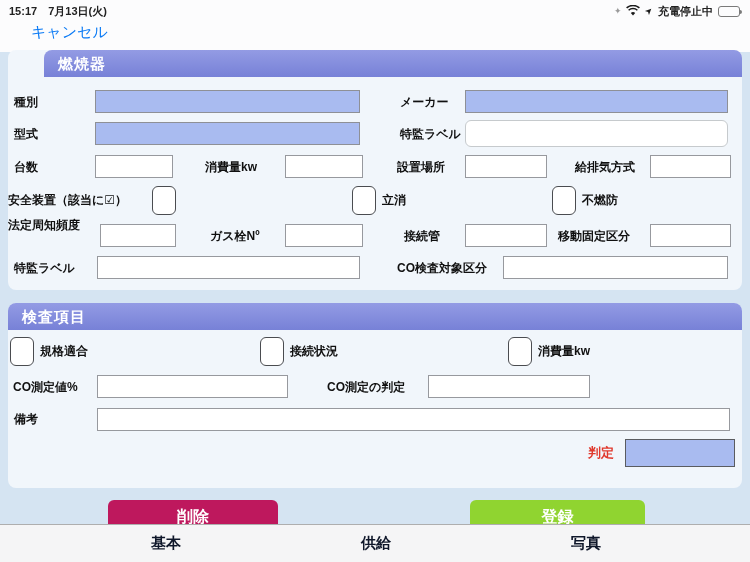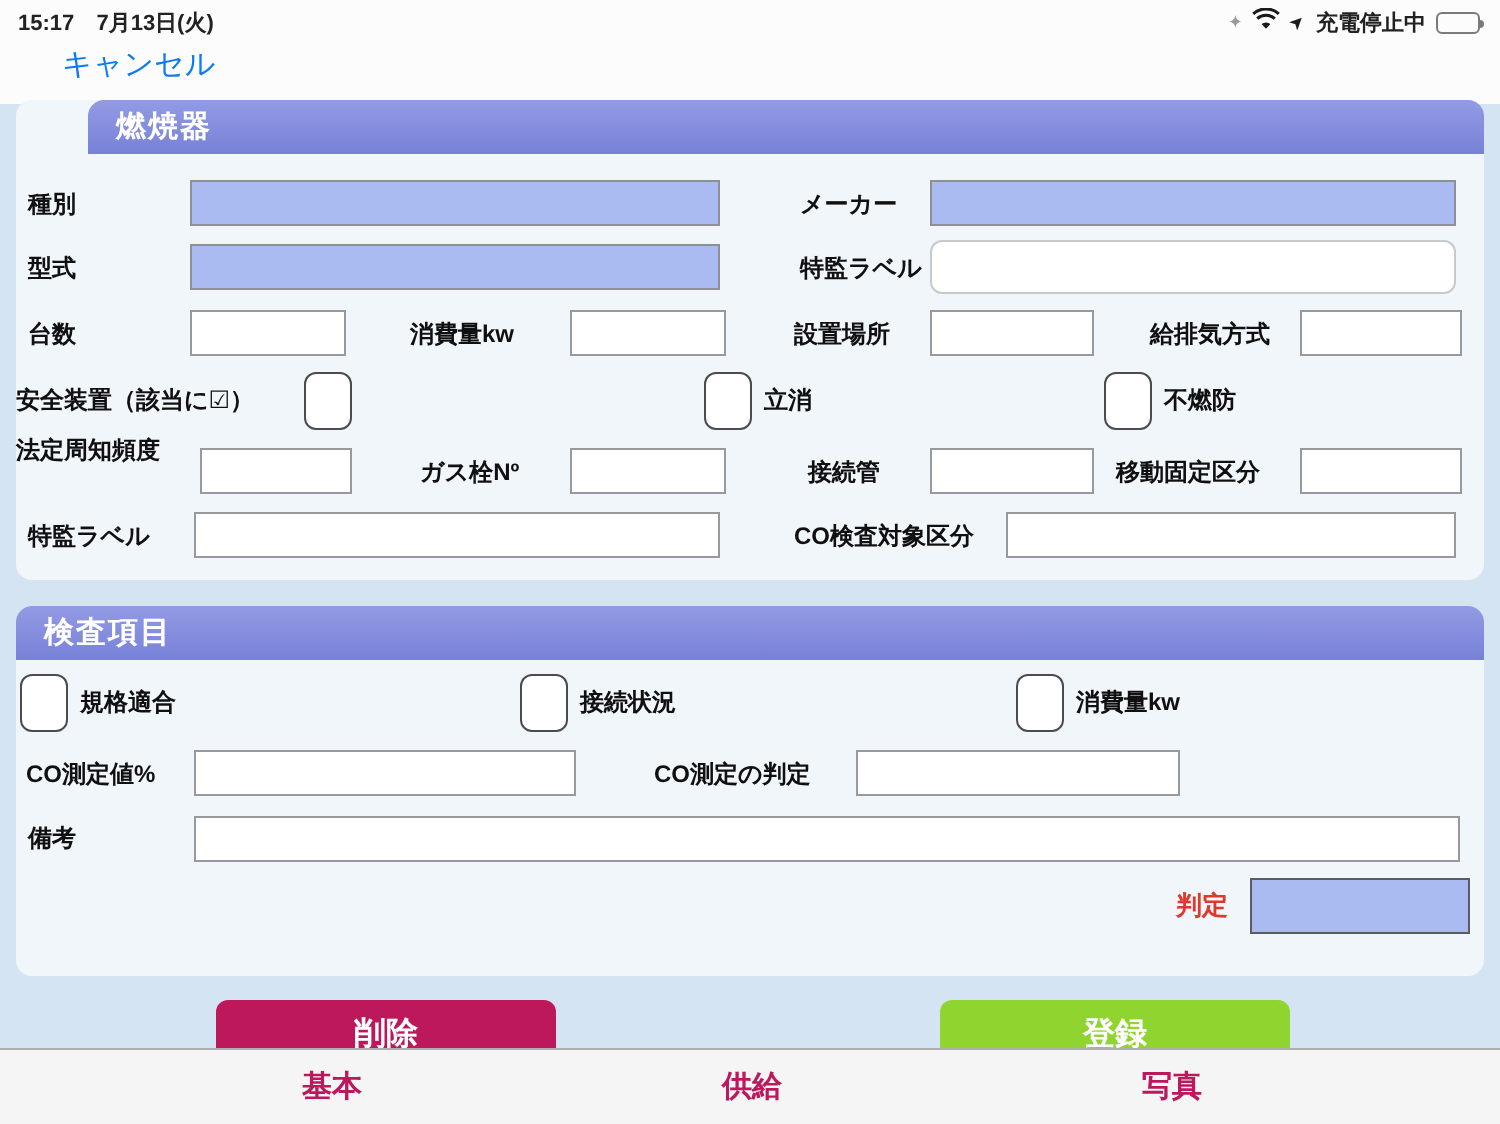--- a/index.html
+++ b/index.html
@@ -71,21 +71,21 @@
   .tabbar {
     position:absolute; left:0; bottom:0; width:750px; height:38px;
     background:#f5f5f6; border-top:1px solid #aeaeae; z-index:5;
   }
   .tabbar-inner {
     position:absolute; left:61px; width:630px; top:0; height:100%;
     display:flex;
   }
   .tab {
     flex:1; display:flex; align-items:center; justify-content:center;
-    font-size:15px; font-weight:600; color:#be185d; cursor:pointer;
+    font-size:15px; font-weight:600; color:#0f172a; cursor:pointer;
   }
   .tab.active { color:#1d1de2; }
 </style>
 </head>
 <body>
 
 <div class="topbar">
   <div class="status-left">
     <span>15:17</span>
     <span>7月13日(火)</span>

